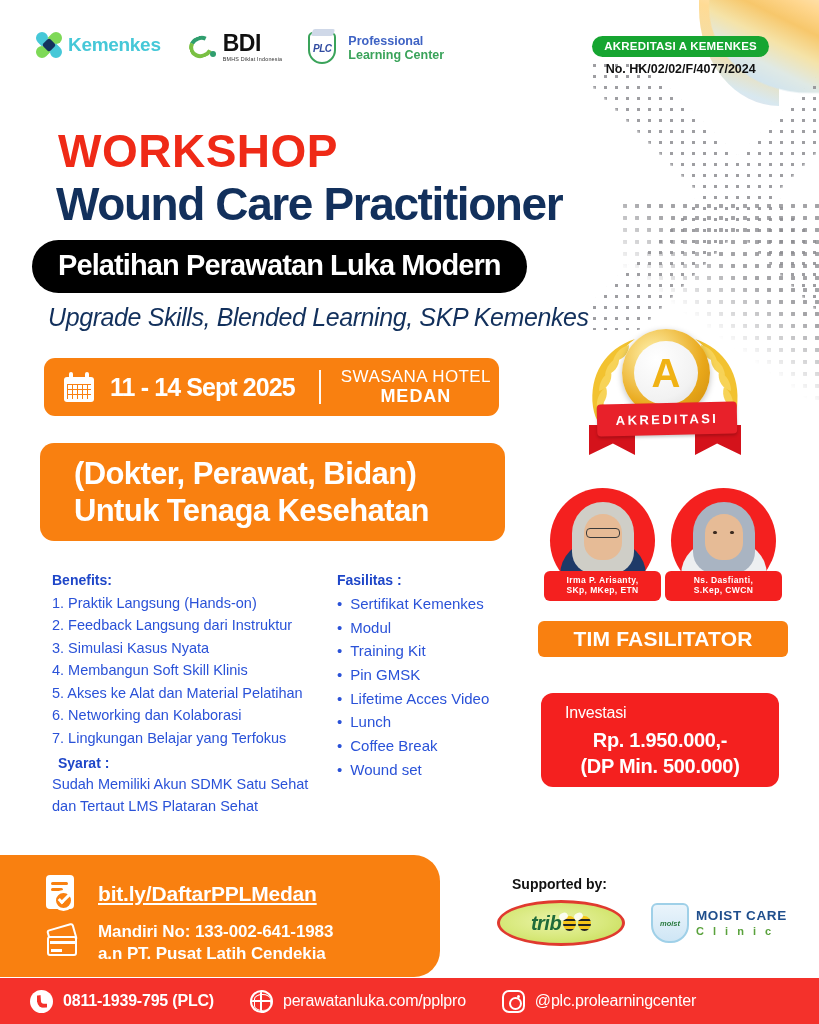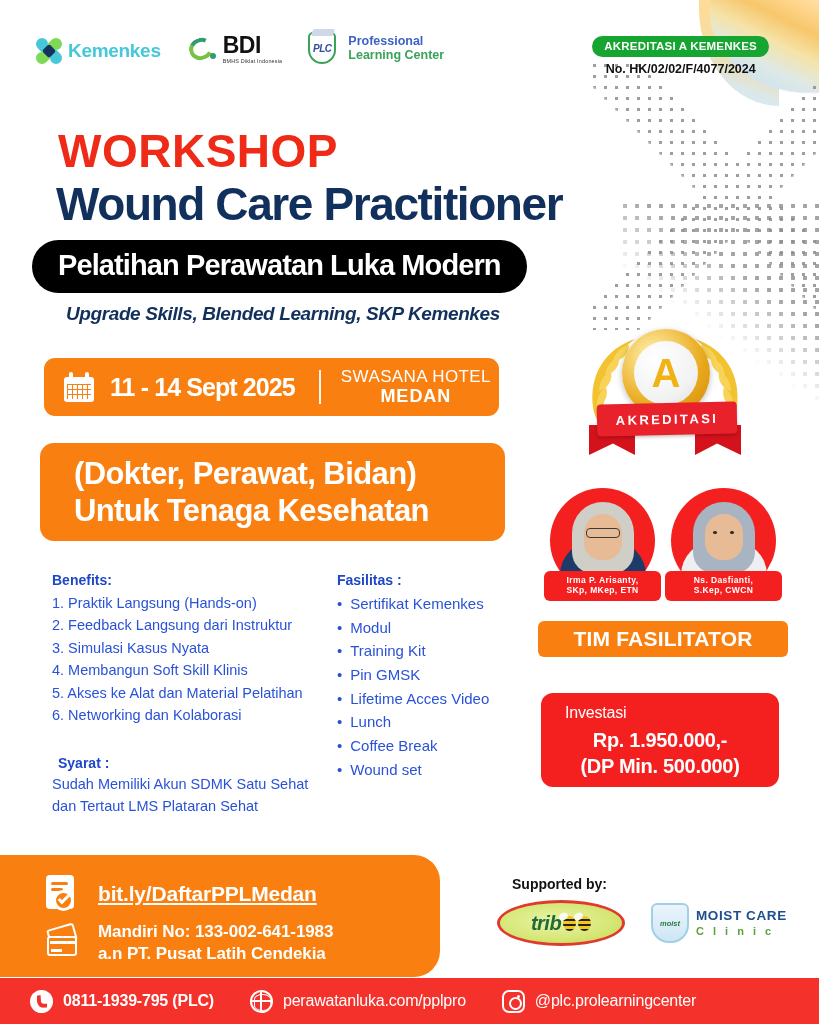--- a/index.html
+++ b/index.html
@@ -45,21 +45,21 @@
   }
   .ribbon-edge{
     position:absolute; right:40px; top:-12px; width:80px; height:118px;
     border-bottom-left-radius:90px 110px;
     background:linear-gradient(200deg,#ffedd0 0%,#ffd98f 30%,#f3dca0 55%,#d6e7ef 80%,#eddcea 100%);
     opacity:.95;
   }
 
   
   .header{ position:absolute; left:0; top:0; width:100%; height:100px; }
-  .logos{ position:absolute; left:36px; top:32px; display:flex; align-items:flex-end; gap:26px; }
+  .logos{ position:absolute; left:36px; top:32px; display:flex; align-items:flex-start; gap:26px; }
   .logo{ display:flex; align-items:center; gap:6px; }
 
   .kem-mark{ width:26px; height:26px; position:relative; }
   .kem-mark i{ position:absolute; background:#46c8d8; border-radius:50% 50% 50% 0; width:12px; height:12px; display:block; }
   .kem-mark i:nth-child(1){ left:0; top:0; transform:rotate(-45deg); }
   .kem-mark i:nth-child(2){ right:0; top:0; transform:rotate(45deg); background:#7ed957;}
   .kem-mark i:nth-child(3){ left:0; bottom:0; transform:rotate(-135deg); background:#7ed957;}
   .kem-mark i:nth-child(4){ right:0; bottom:0; transform:rotate(135deg); }
   .kem-mark b{ position:absolute; left:8px; top:8px; width:10px; height:10px; background:#14325d; transform:rotate(45deg); border-radius:2px; }
   .kem-text{ color:#46c8d8; font-size:19px; font-weight:bold; letter-spacing:-.3px; }
@@ -97,22 +97,22 @@
     font-size:46px; font-weight:bold; color:#12305c; letter-spacing:-1.4px; line-height:1.05;
     white-space:nowrap;
   }
   .t-pill{
     position:absolute; left:32px; top:240px;
     background:#000000; color:#fff; border-radius:30px;
     padding:9px 26px 11px; font-size:29px; font-weight:bold; letter-spacing:-.9px;
     white-space:nowrap;
   }
   .t-sub{
-    position:absolute; left:66px; top:303px;
-    font-size:19px; font-weight:bold; font-style:italic; color:#12305c; letter-spacing:-.4px;
+    position:absolute; left:48px; top:303px;
+    font-size:25px; font-weight:normal; font-style:italic; color:#12305c; letter-spacing:-.4px;
     white-space:nowrap;
   }
 
   
   .datebar{
     position:absolute; left:44px; top:358px; width:455px; height:58px;
     background:#f98010; border-radius:11px; display:flex; align-items:center; color:#fff;
   }
   .cal-icon{ width:30px; height:30px; margin-left:20px; position:relative; flex:0 0 auto; }
   .cal-icon .body{ position:absolute; left:0; top:5px; width:30px; height:25px; background:#fff; border-radius:3px; }
@@ -390,20 +390,21 @@
   </div>
 
   <div class="benefits">
     <div class="list-h">Benefits:</div>
     <div class="list-line">1. Praktik Langsung (Hands-on)</div>
     <div class="list-line">2. Feedback Langsung dari Instruktur</div>
     <div class="list-line">3. Simulasi Kasus Nyata</div>
     <div class="list-line">4. Membangun Soft Skill Klinis</div>
     <div class="list-line">5. Akses ke Alat dan Material Pelatihan</div>
     <div class="list-line">6. Networking dan Kolaborasi</div>
+    <div class="list-line">7. Lingkungan Belajar yang Terfokus</div>
   </div>
 
   <div class="syarat">
     <div class="list-h">Syarat :</div>
     <div class="list-line">Sudah Memiliki Akun SDMK Satu Sehat dan Tertaut LMS Plataran Sehat</div>
   </div>
 
   <div class="fasilitas">
     <div class="list-h">Fasilitas :</div>
     <div class="fas-item">

